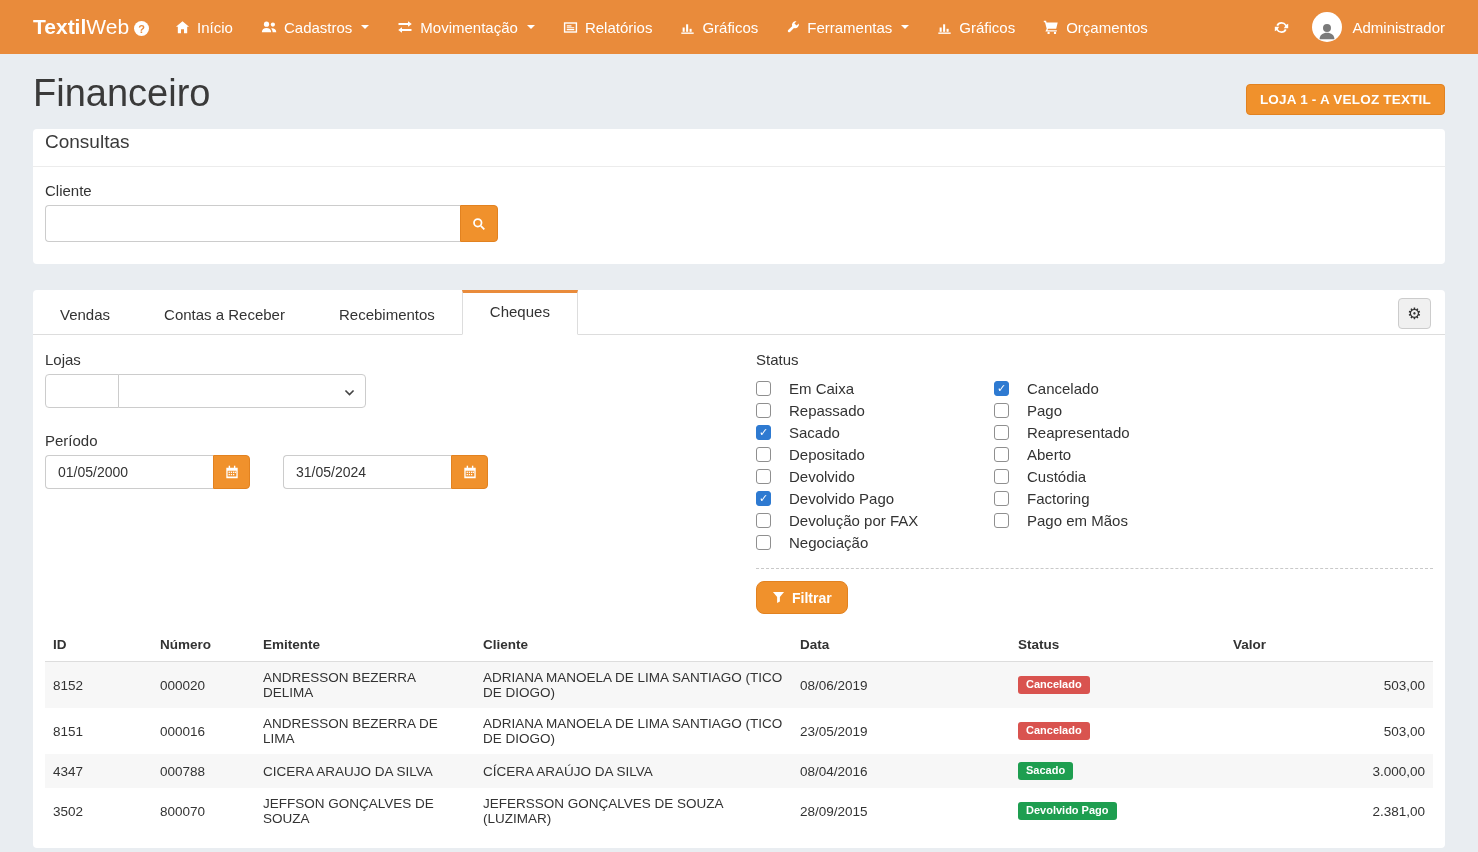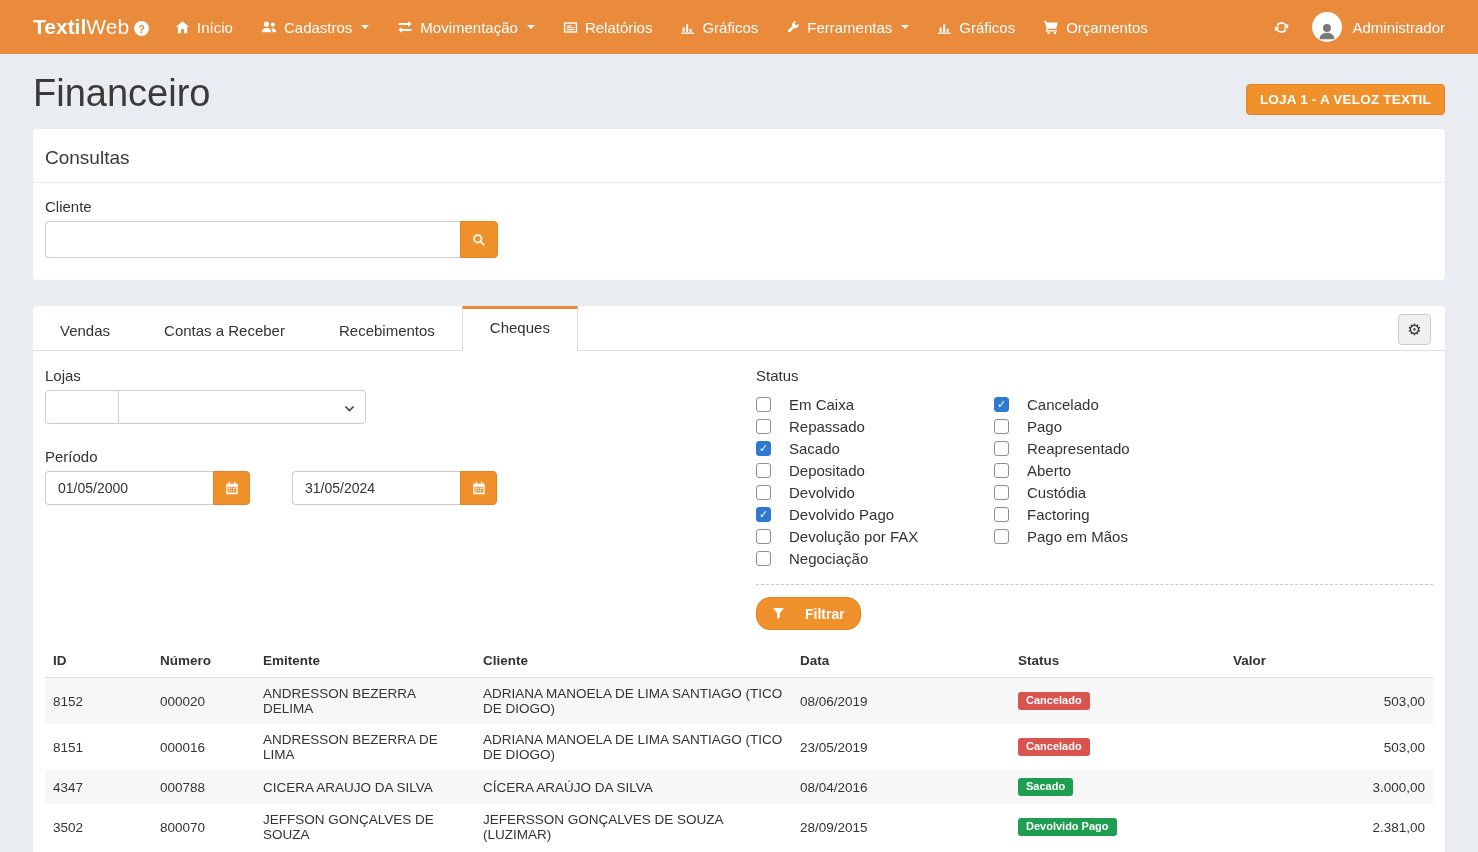--- a/index.html
+++ b/index.html
@@ -47,21 +47,21 @@
   .page-title { font-size:38px; font-weight:400; color:#3a3a3a; margin:12px 0 14px; }
   .store-btn {
     background:#f0912c; border:1px solid #e28220; color:#fff; font-weight:700;
     font-size:13.5px; padding:7px 13px; border-radius:4px; cursor:pointer;
     font-family:"Liberation Sans", sans-serif; letter-spacing:.2px; margin-top:10px;
   }
 
   
   .card { background:#fff; border-radius:4px; margin:0 33px; }
   .consultas-card { margin-bottom:26px; }
-  .card-header { padding:18px 12px 13px; font-size:19px; color:#3a3a3a; border-bottom:1px solid #ececec; }
+  .card-header { padding:2px 12px 13px; font-size:19px; color:#3a3a3a; border-bottom:1px solid #ececec; }
   .card-body { padding:15px 12px 22px; }
   .field-label { display:block; font-size:15px; color:#333; margin-bottom:6px; }
   .input-group { display:flex; width:453px; height:37px; }
   .input-group input {
     flex:1; border:1px solid #ccc; border-right:none; border-radius:4px 0 0 4px;
     padding:0 10px; font-size:14px; outline:none; font-family:"Liberation Sans", sans-serif;
   }
   .search-btn {
     width:38px; background:#f0912c; border:1px solid #e28220; border-radius:0 4px 4px 0;
     color:#fff; display:flex; align-items:center; justify-content:center; cursor:pointer;
@@ -93,21 +93,21 @@
   .lojas-row { display:flex; margin-bottom:24px; }
   .lojas-num {
     width:74px; height:34px; border:1px solid #ccc; border-radius:4px 0 0 4px;
     padding:0 8px; font-size:14px; outline:none; font-family:"Liberation Sans", sans-serif;
   }
   .select-box {
     width:248px; height:34px; border:1px solid #ccc; border-radius:0 4px 4px 0;
     margin-left:-1px; position:relative; background:#fff; cursor:pointer;
   }
   .select-box .chev { position:absolute; right:9px; top:10px; }
-  .dates-row { display:flex; gap:42px; }
+  .dates-row { display:flex; gap:33px; }
   .date-group { display:flex; height:34px; }
   .date-group input {
     width:168px; border:1px solid #ccc; border-right:none; border-radius:4px 0 0 4px;
     padding:0 12px; font-size:14px; color:#333; outline:none; font-family:"Liberation Sans", sans-serif;
   }
   .date-btn {
     width:37px; background:#f0912c; border:1px solid #e28220; border-radius:0 4px 4px 0;
     color:#fff; display:flex; align-items:center; justify-content:center; cursor:pointer;
   }
   .status-label { margin-bottom:9px; }
@@ -117,22 +117,22 @@
   .checkbox-row { display:flex; align-items:center; gap:18px; height:22px; font-size:15px; cursor:pointer; }
   .cb {
     width:15px; height:15px; border:1px solid #8f8f8f; border-radius:3px; background:#fff;
     display:flex; align-items:center; justify-content:center; flex:0 0 15px;
     font-size:11px; line-height:1; color:#fff;
   }
   .cb.checked { background:#2e7ad1; border-color:#2e7ad1; }
   .divider-dashed { border:none; border-top:1px dashed #c9c9c9; margin:15px 0 0; }
   .filtrar-btn {
     margin-top:12px; height:33px; padding:0 15px; background:#f0912c; border:1px solid #e28220;
-    border-radius:14px; color:#fff; font-size:14px; font-weight:700; cursor:pointer;
-    display:inline-flex; align-items:center; gap:20px; font-family:"Liberation Sans", sans-serif;
+    border-radius:8px; color:#fff; font-size:14px; font-weight:700; cursor:pointer;
+    display:inline-flex; align-items:center; gap:7px; font-family:"Liberation Sans", sans-serif;
   }
 
   
   .table-wrap { padding:4px 12px 14px; }
   table.data { width:100%; border-collapse:collapse; font-size:13.5px; color:#333; }
   table.data th {
     text-align:left; font-weight:700; padding:9px 8px; border-bottom:1px solid #ddd; font-size:13.5px;
   }
   table.data td { padding:8px 8px; }
   table.data tbody tr:nth-child(odd) { background:#f7f7f7; }

